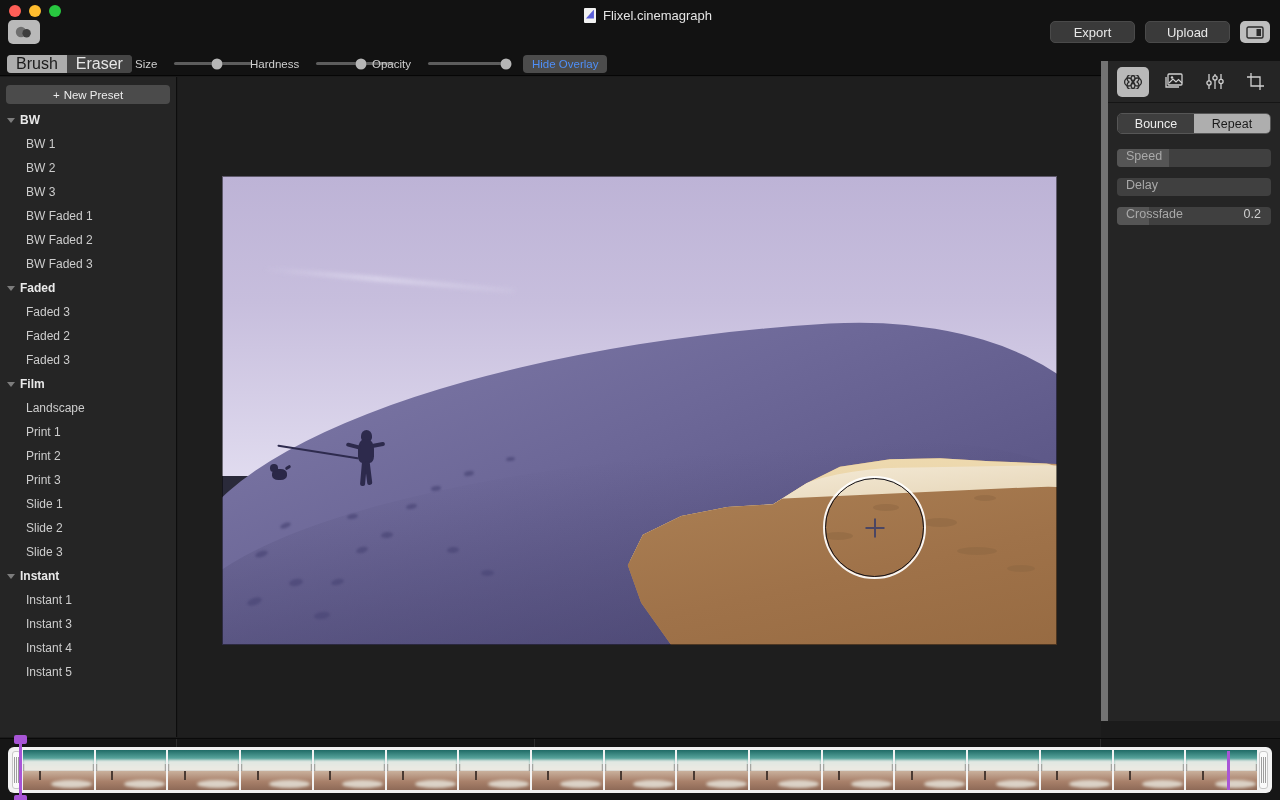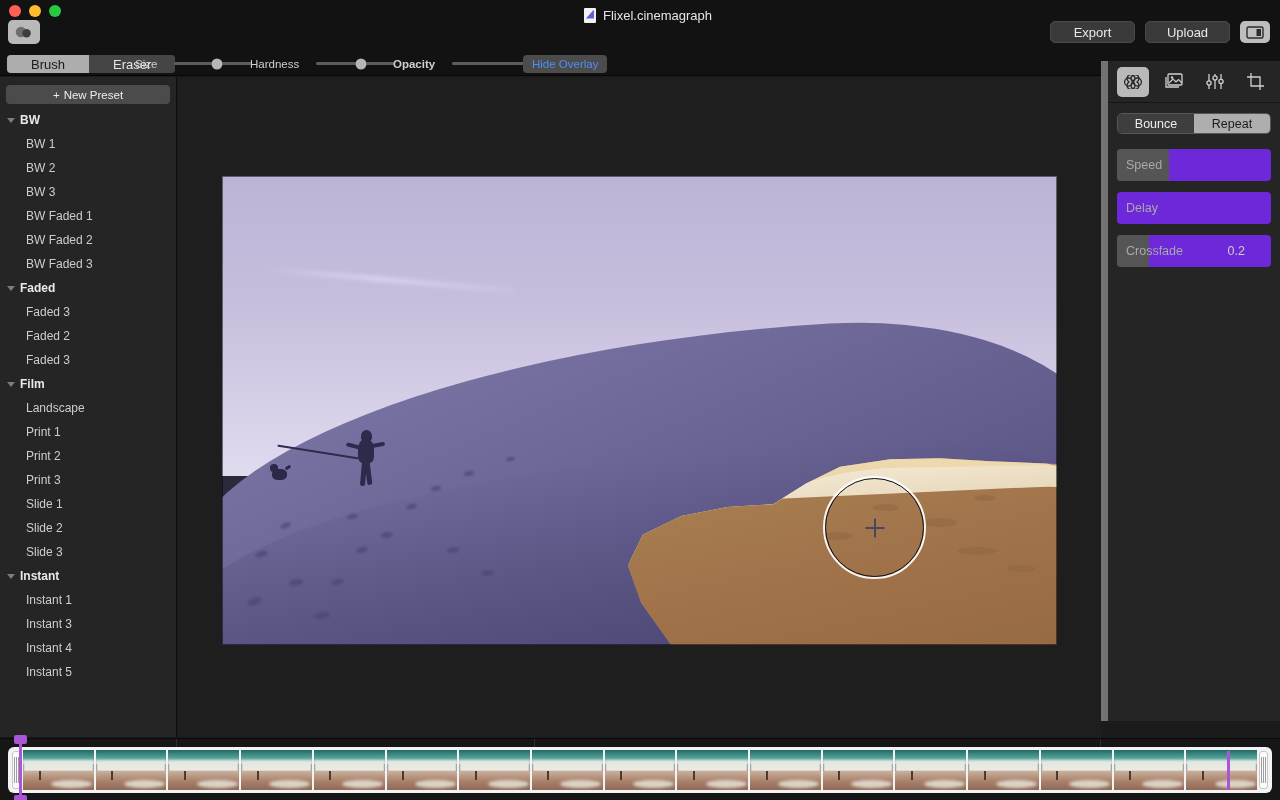--- a/index.html
+++ b/index.html
@@ -61,21 +61,21 @@
   .toolbar {
     position:absolute; left:0; top:52px; width:1280px; height:24px;
     background:#121212; border-bottom:1px solid #060606;
     display:flex; align-items:center;
   }
   .seg {
     position:absolute; left:7px; top:3px; height:18px;
     display:flex; border-radius:4px; overflow:hidden; background:#4a4a4a;
   }
   .seg > div {
-    padding:0 24px; font-size:13px; display:flex; align-items:center;
+    padding:0 9px; font-size:16px; display:flex; align-items:center;
     color:#e6e6e6; background:#454545;
   }
   .seg > div.on { background:#adadad; color:#1b1b1b; }
 
   .slider-group { position:absolute; display:flex; align-items:center; gap:17px; height:24px; }
   .sl-label { font-size:11.5px; color:#cfcfcf; }
   .track {
     position:relative; width:78px; height:3px; background:#5d5d5d; border-radius:2px;
   }
   .thumb {
@@ -234,32 +234,32 @@
   .seg2 {
     display:flex; height:21px; border-radius:5px; overflow:hidden;
     border:0.5px solid #565656; margin-bottom:15px;
   }
   .seg2 > div {
     flex:1; display:flex; align-items:center; justify-content:center;
     font-size:12.5px; background:#3e3e3e; color:#ececec;
   }
   .seg2 > div.on { background:#aeaeae; color:#1b1b1b; }
   .field {
-    position:relative; height:32px; background:#6d28d9; border-radius:4px;
+    position:relative; height:18px; background:#404040; border-radius:4px;
     margin-bottom:11px; overflow:hidden;
-    display:flex; align-items:center;
+    display:flex; align-items:flex-start;
   }
   .field-fill {
     position:absolute; left:0; top:0; height:100%; background:#555555;
   }
   .field-label {
     position:relative; padding-left:9px; font-size:12.5px; color:#a9a9a9;
   }
   .field-val {
-    position:relative; margin-left:auto; padding-right:26px;
+    position:relative; margin-left:auto; padding-right:10px;
     font-size:12.5px; color:#cecece;
   }
 
   
   .timeline-area {
     position:absolute; left:0; top:738px; width:1280px; height:62px;
     background:#161616; border-top:1px solid #0a0a0a;
   }
   .strip {
     position:absolute; left:8px; top:8px; width:1264px; height:46px;
@@ -339,21 +339,21 @@
       </div>
     </div>
 
     <div class="slider-group" style="left:250px;">
       <span class="sl-label">Hardness</span>
       <div class="track">
         <span class="thumb" style="left:58%;"></span>
       </div>
     </div>
 
-    <div class="slider-group" style="left:393px;font-weight:bold;">
+    <div class="slider-group" style="left:372px;">
       <span class="sl-label">Opacity</span>
       <div class="track">
         <span class="thumb" style="left:100%;"></span>
       </div>
     </div>
 
     <div class="hide-overlay">Hide Overlay</div>
   </div>
 
   <div class="sidebar">

